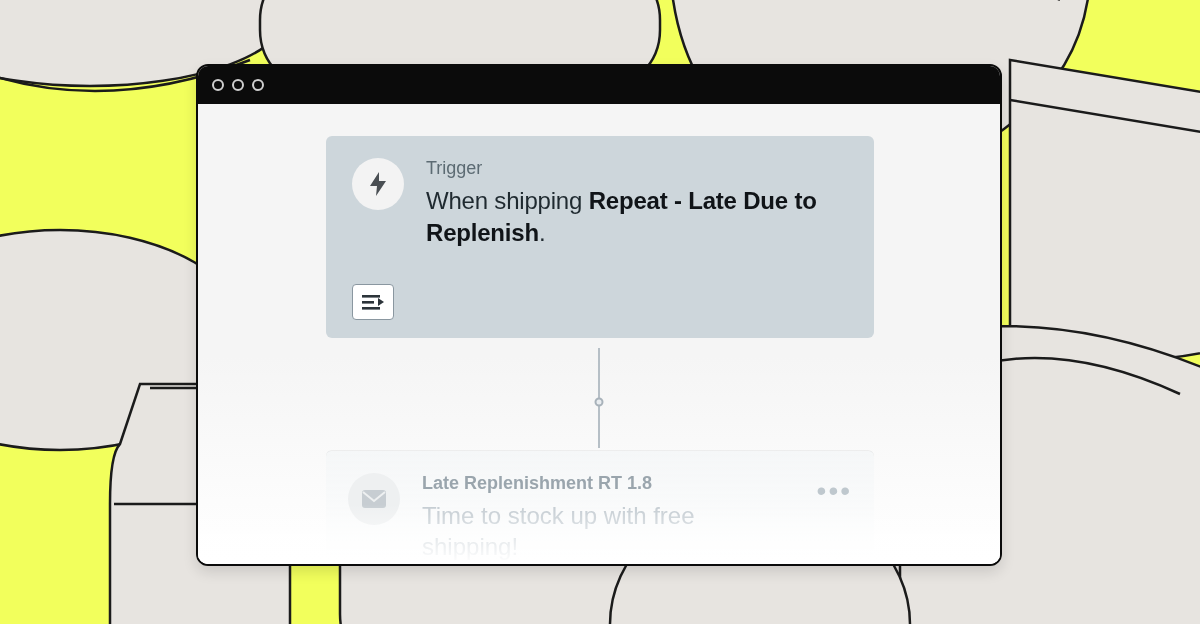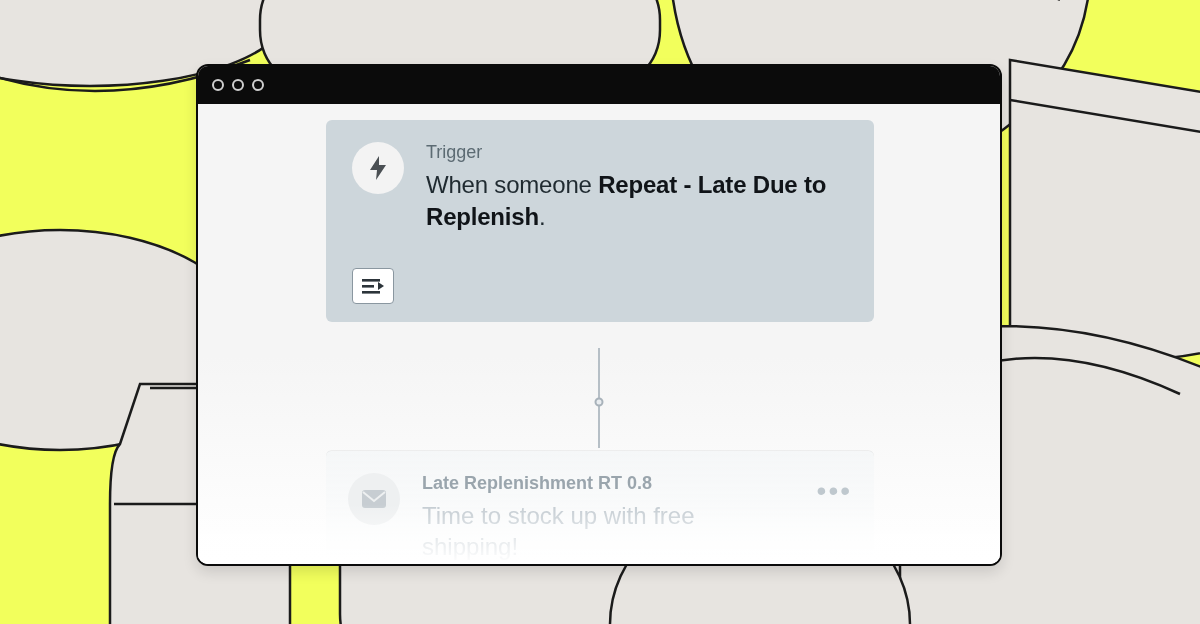--- a/index.html
+++ b/index.html
@@ -21,21 +21,21 @@
     height: 38px; background: #0b0b0b;
     display: flex; align-items: center; padding: 0 14px; gap: 8px;
   }
   .dot { width: 12px; height: 12px; border-radius: 50%; border: 2px solid #cfcfcf; }
   .canvas {
     position: relative; width: 100%; height: calc(100% - 38px);
     background: linear-gradient(180deg, #f5f5f5 0%, #f5f5f5 55%, #ffffff 100%);
   }
   
   .trigger-card {
-    position: absolute; left: 128px; top: 16px; width: 548px;
+    position: absolute; left: 128px; top: 32px; width: 548px;
     background: #cdd6db; border-radius: 6px; padding: 0;
   }
   .trigger-top { display: flex; padding: 22px 26px 20px 26px; gap: 22px; align-items: flex-start; }
   .circle-icon {
     width: 52px; height: 52px; border-radius: 50%; background: #f3f3f3;
     display: flex; align-items: center; justify-content: center; flex: 0 0 52px;
   }
   .trigger-text { flex: 1; }
   .trigger-label { color: #5c6b73; font-size: 18px; font-weight: 500; margin-bottom: 6px; }
   .trigger-desc { color: #1f2a30; font-size: 24px; line-height: 1.35; letter-spacing: -0.2px; }
@@ -138,21 +138,21 @@
       <div class="trigger-card">
         <div class="trigger-top">
           <div class="circle-icon">
             <svg width="22" height="26" viewBox="0 0 22 26" fill="none">
               <path d="M12 1 L3 15 H10 L9 25 L19 10 H12 Z" fill="#4a4f53"></path>
             </svg>
           </div>
           <div class="trigger-text">
             <div class="trigger-label">Trigger</div>
             <div class="trigger-desc">
-              <span>When someone </span><span class="bold">Repeat - Late Due to Replenish</span><span>.</span>
+              <span>When shipping </span><span class="bold">Repeat - Late Due to Replenish</span><span>.</span>
             </div>
           </div>
         </div>
         <div class="filters-row">
           <div class="filter-icon-box">
             <svg width="22" height="16" viewBox="0 0 22 16">
               <rect x="0" y="1" width="18" height="2.6" fill="#2c343a"></rect>
               <rect x="0" y="7" width="12" height="2.6" fill="#2c343a"></rect>
               <rect x="0" y="13" width="18" height="2.6" fill="#2c343a"></rect>
               <path d="M22 8 L16 4 L16 12 Z" fill="#2c343a"></path>
@@ -165,21 +165,21 @@
       <div class="connector-dot"></div>
 
       <div class="email-card">
         <div class="email-icon-circ">
           <svg width="26" height="20" viewBox="0 0 26 20">
             <rect x="1" y="1" width="24" height="18" rx="3" fill="#c7cdd2"></rect>
             <path d="M2 3 L13 12 L24 3" stroke="#eef0f1" stroke-width="2" fill="none"></path>
           </svg>
         </div>
         <div class="email-text">
-          <div class="email-title">Late Replenishment RT 0.8</div>
+          <div class="email-title">Late Replenishment RT 1.8</div>
           <div class="email-sub">Time to stock up with free shipping!</div>
         </div>
         <div class="email-dots">•••</div>
       </div>
 
       <div class="bottom-fade"></div>
     </div>
   </div>
 
 </div>

